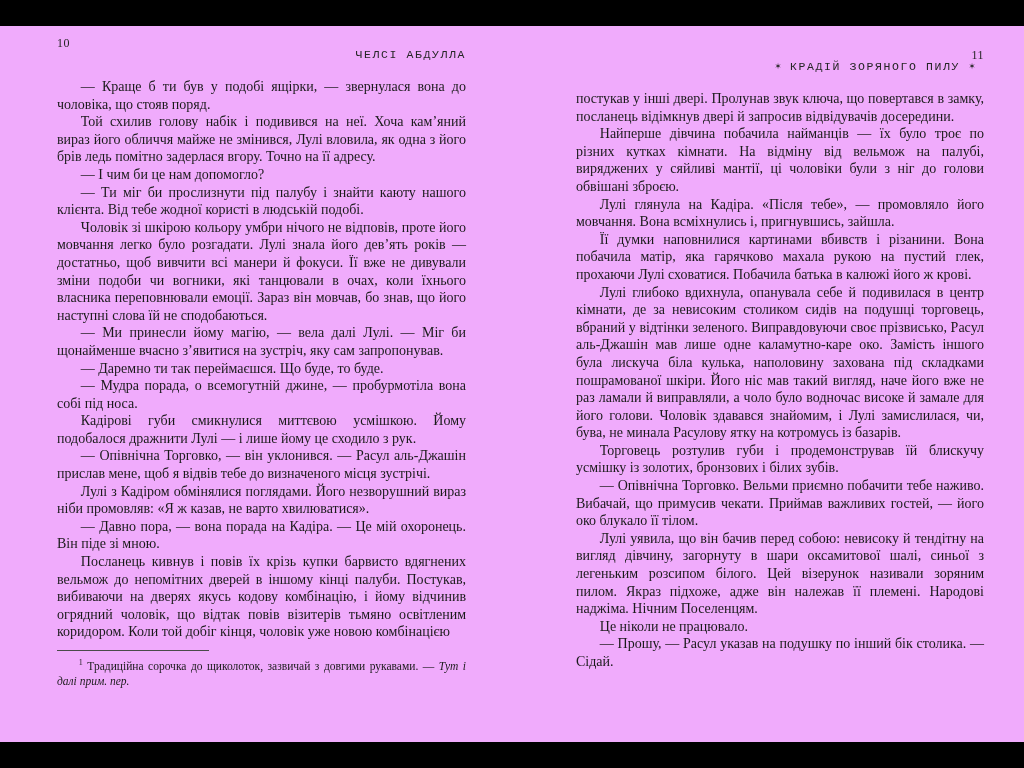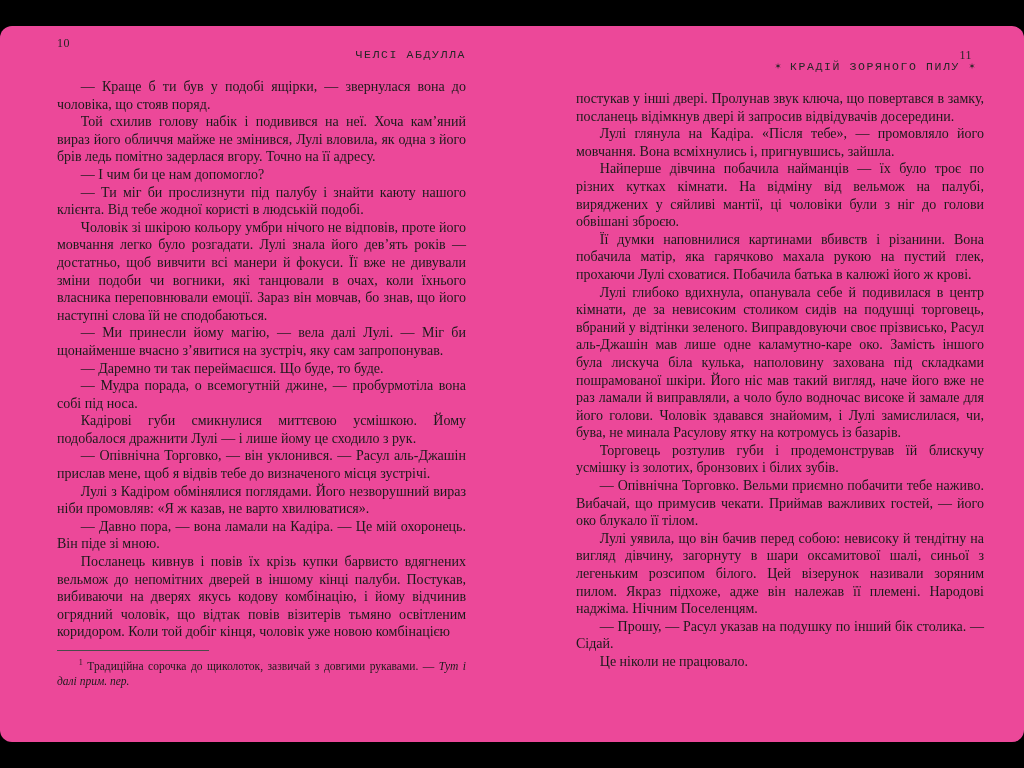--- a/index.html
+++ b/index.html
@@ -6,36 +6,36 @@
   html,body { width:1024px; height:768px; }
   body {
     background:#000;
     font-family:"Liberation Serif","DejaVu Serif",serif;
     overflow:hidden;
   }
   .screen { position:relative; width:1024px; height:768px; background:#000; overflow:hidden; }
 
   .page-surface {
     position:absolute; top:26px; left:0; right:0; bottom:26px;
-    background:#ec4899; border-radius:12px;
+    background:#f0abfc; border-radius:0;
     display:flex;
   }
   .page { width:50%; position:relative; }
   .page-left  { padding:10px 46px 0 57px; }
   .page-right { padding:22px 40px 0 64px; }
 
   .running-header {
     position:relative; height:16px; margin-bottom:26px;
     font-size:11.5px; color:#262626;
   }
   .running-title-wrap { position:absolute; left:0; right:0; top:12px; text-align:right; letter-spacing:1.6px; white-space:nowrap;font-family:Liberation Mono, monospace; }
   .ornament { letter-spacing:0; font-size:10px; margin:0 9px; position:relative; top:-1px; color:#262626; }
   .page-num { position:absolute; top:0; font-size:12px; letter-spacing:0.5px; }
   .page-num.left-edge  { left:0; }
-  .page-num.right-edge { right:12px; }
+  .page-num.right-edge { right:0; }
 
   .body-text {
     font-size:14px; line-height:17.6px; color:#1b1b1b;
     text-align:justify;
     -webkit-hyphens:auto; hyphens:auto;
   }
   .para { text-indent:1.7em; }
   .para.no-indent { text-indent:0; }
 
   .footnote-area { margin-top:9px; }
@@ -63,42 +63,42 @@
           <p class="para">Той схилив голову набік і подивився на неї. Хоча кам’яний вираз його обличчя майже не змінився, Лулі вловила, як одна з його брів ледь помітно задерлася вгору. Точно на її адресу.</p>
           <p class="para">— І чим би це нам допомогло?</p>
           <p class="para">— Ти міг би прослизнути під палубу і знайти каюту нашого клієнта. Від тебе жодної користі в людській подобі.</p>
           <p class="para">Чоловік зі шкірою кольору умбри нічого не відповів, проте його мовчання легко було розгадати. Лулі знала його дев’ять років — достатньо, щоб вивчити всі манери й фокуси. Її вже не дивували зміни подоби чи вогники, які танцювали в очах, коли їхнього власника переповнювали емоції. Зараз він мовчав, бо знав, що його наступні слова їй не сподобаються.</p>
           <p class="para">— Ми принесли йому магію, — вела далі Лулі. — Міг би щонайменше вчасно з’явитися на зустріч, яку сам запропонував.</p>
           <p class="para">— Даремно ти так переймаєшся. Що буде, то буде.</p>
           <p class="para">— Мудра порада, о всемогутній джине, — пробурмотіла вона собі під носа.</p>
           <p class="para">Кадірові губи смикнулися миттєвою усмішкою. Йому подобалося дражнити Лулі — і лише йому це сходило з рук.</p>
           <p class="para">— Опівнічна Торговко, — він уклонився. — Расул аль-Джашін прислав мене, щоб я відвів тебе до визначеного місця зустрічі.</p>
           <p class="para">Лулі з Кадіром обмінялися поглядами. Його незворушний вираз ніби промовляв: «Я ж казав, не варто хвилюватися».</p>
-          <p class="para">— Давно пора, — вона ламали на Кадіра. — Це мій охоронець. Він піде зі мною.</p>
+          <p class="para">— Давно пора, — вона порада на Кадіра. — Це мій охоронець. Він піде зі мною.</p>
           <p class="para">Посланець кивнув і повів їх крізь купки барвисто вдягнених вельмож до непомітних дверей в іншому кінці палуби. Постукав, вибиваючи на дверях якусь кодову комбінацію, і йому відчинив огрядний чоловік, що відтак повів візитерів тьмяно освітленим коридором. Коли той добіг кінця, чоловік уже новою комбінацією</p>
         </div>
       <div class="footnote-area">
         <div class="footnote-rule"></div>
         <p class="footnote"><sup>1</sup><span> Традиційна сорочка до щиколоток, зазвичай з довгими рукавами. — </span><em>Тут і далі прим. пер.</em></p>
       </div>
     </div>
 
     <div class="page page-right">
       <div class="running-header">
         <span class="running-title-wrap"><span class="ornament">✶</span><span>КРАДІЙ ЗОРЯНОГО ПИЛУ</span><span class="ornament">✶</span></span>
         <span class="page-num right-edge">11</span>
       </div>
       <div class="body-text">
           <p class="para no-indent">постукав у інші двері. Пролунав звук ключа, що повертався в замку, посланець відімкнув двері й запросив відвідувачів досередини.</p>
+          <p class="para">Найперше дівчина побачила найманців — їх було троє по різних кутках кімнати. На відміну від вельмож на палубі, виряджених у сяйливі мантії, ці чоловіки були з ніг до голови обвішані зброєю.</p>
           <p class="para">Лулі глянула на Кадіра. «Після тебе», — промовляло його мовчання. Вона всміхнулись і, пригнувшись, зайшла.</p>
-          <p class="para">Найперше дівчина побачила найманців — їх було троє по різних кутках кімнати. На відміну від вельмож на палубі, виряджених у сяйливі мантії, ці чоловіки були з ніг до голови обвішані зброєю.</p>
           <p class="para">Її думки наповнилися картинами вбивств і різанини. Вона побачила матір, яка гарячково махала рукою на пустий глек, прохаючи Лулі сховатися. Побачила батька в калюжі його ж крові.</p>
           <p class="para">Лулі глибоко вдихнула, опанувала себе й подивилася в центр кімнати, де за невисоким столиком сидів на подушці торговець, вбраний у відтінки зеленого. Виправдовуючи своє прізвисько, Расул аль-Джашін мав лише одне каламутно-каре око. Замість іншого була лискуча біла кулька, наполовину захована під складками пошрамованої шкіри. Його ніс мав такий вигляд, наче його вже не раз ламали й виправляли, а чоло було водночас високе й замале для його голови. Чоловік здавався знайомим, і Лулі замислилася, чи, бува, не минала Расулову ятку на котромусь із базарів.</p>
           <p class="para">Торговець розтулив губи і продемонстрував їй блискучу усмішку із золотих, бронзових і білих зубів.</p>
           <p class="para">— Опівнічна Торговко. Вельми приємно побачити тебе наживо. Вибачай, що примусив чекати. Приймав важливих гостей, — його око блукало її тілом.</p>
           <p class="para">Лулі уявила, що він бачив перед собою: невисоку й тендітну на вигляд дівчину, загорнуту в шари оксамитової шалі, синьої з легеньким розсипом білого. Цей візерунок називали зоряним пилом. Якраз підхоже, адже він належав її племені. Народові наджіма. Нічним Поселенцям.</p>
+          <p class="para">Це ніколи не працювало.</p>
           <p class="para">— Прошу, — Расул указав на подушку по інший бік столика. — Сідай.</p>
-          <p class="para">Це ніколи не працювало.</p>
         </div>
     </div>
 
   </div>
 </div>
 
 </body></html>

